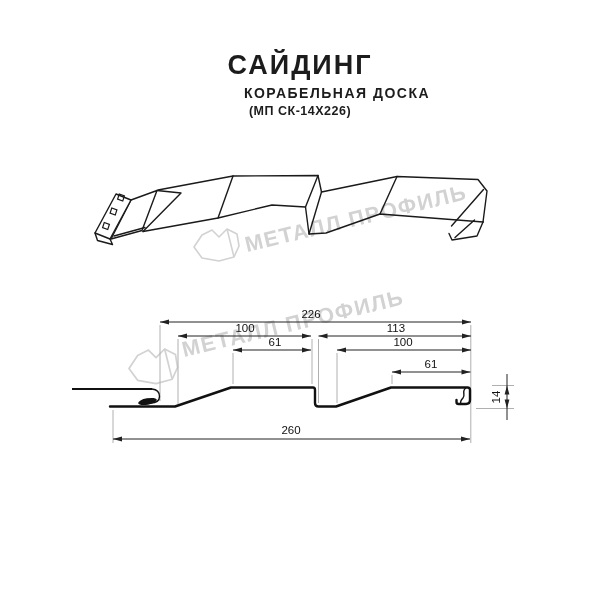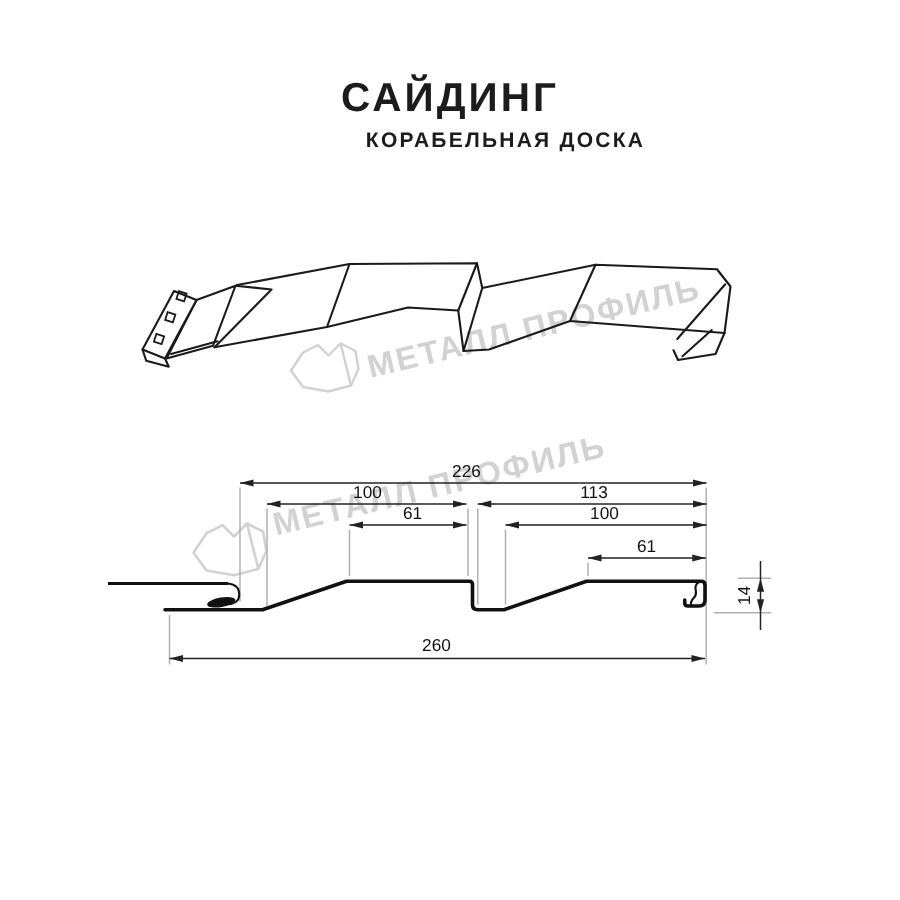--- a/index.html
+++ b/index.html
@@ -23,20 +23,21 @@
       letter-spacing:1.5px;fill:#d2d2d2;}
   .wmlogo{stroke:#d2d2d2;stroke-width:1.6;fill:none;stroke-linejoin:round;}
 </style>
 </head>
 <body>
 
 <div class="page">
 
   <div class="hdr title">САЙДИНГ</div>
   <div class="hdr subtitle">КОРАБЕЛЬНАЯ ДОСКА</div>
+  <div class="hdr model">(МП СК-14Х226)</div>
 
   <svg width="600" height="600" viewBox="0 0 600 600">
 
     <g>
       <g class="wmlogo" transform="translate(194,229)">
         <path d="M0 18 L8 6 L18 1 L25 8 L33 0 L43 5 L45 17 L40 28 L25 32 L8 29 Z"></path>
         <path d="M33 0 L40 28"></path>
       </g>
       <text class="wm" x="247" y="252" transform="rotate(-13.5 247 252)">МЕТАЛЛ ПРОФИЛЬ</text>
     </g>

